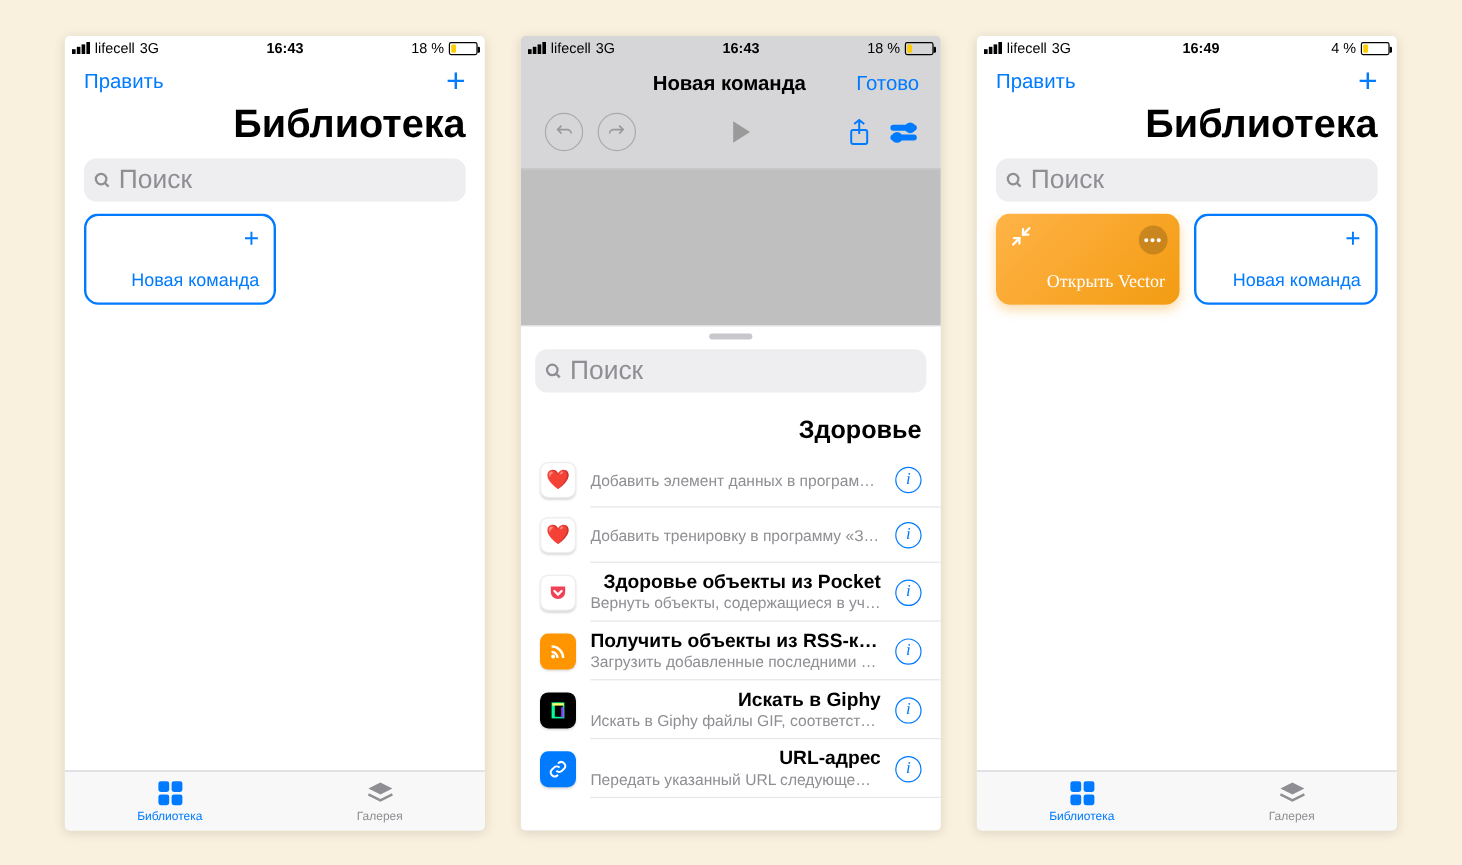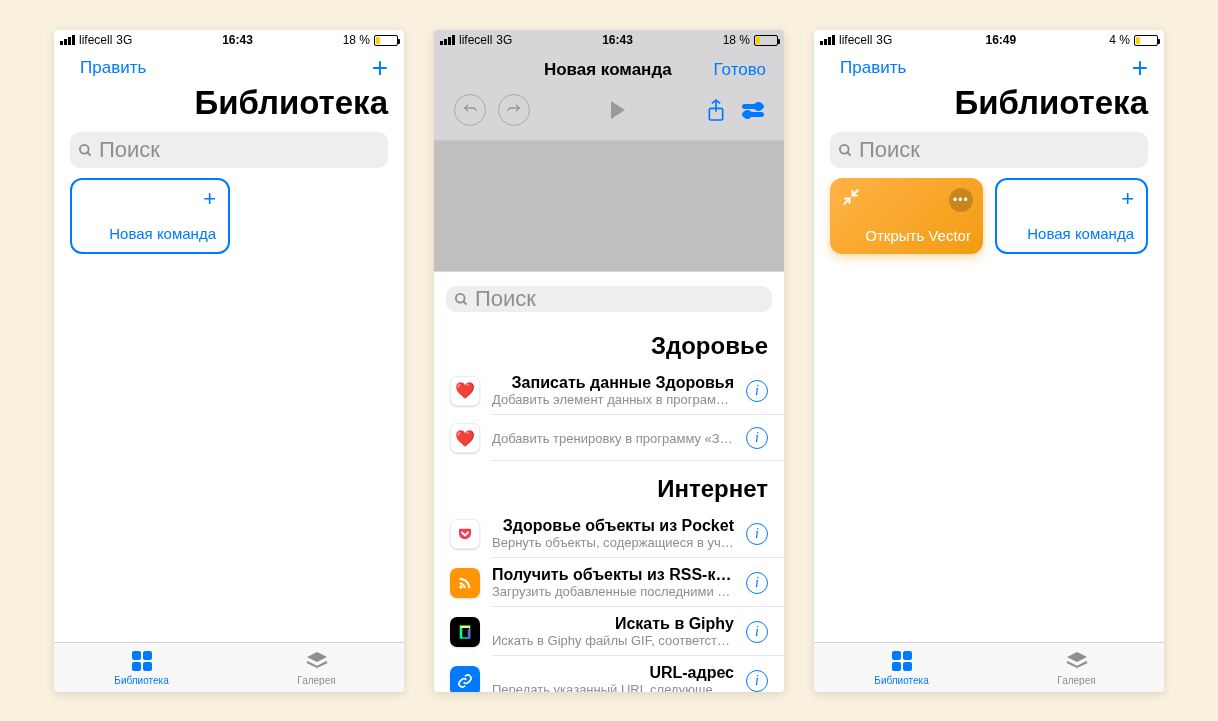--- a/index.html
+++ b/index.html
@@ -41,21 +41,21 @@
   .signal span:nth-child(1){height:4px;} .signal span:nth-child(2){height:6px;}
   .signal span:nth-child(3){height:8px;} .signal span:nth-child(4){height:10px;}
   .battery {
     width:24px;height:11px;border:1px solid #000;border-radius:2px;position:relative;
   }
   .battery::after{ content:"";position:absolute;right:-3px;top:3px;width:2px;height:5px;background:#000;border-radius:0 1px 1px 0;}
   .battery-fill{position:absolute;left:1px;top:1px;bottom:1px;width:20%;background:#ffcc00;border-radius:1px;}
 
   
   .navbar { display:flex; align-items:center; justify-content:space-between; padding:8px 16px 4px; font-size:17px;}
-  .navbar .edit { color:#007aff;margin-left:10px;}
+  .navbar .edit { color:#007aff;}
   .navbar .plus { color:#007aff; font-size:28px; font-weight:300; line-height:20px;}
   .gray-nav { color:#999;}
   .title-large { font-size:33px; font-weight:700; padding:2px 16px 6px;}
   .search-field {
     margin: 4px 16px 10px; background:#eeeef0; border-radius:10px; height:36px;
     display:flex; align-items:center; padding:0 8px; color:#8e8e93; font-size:22px;
     gap:6px;
   }
 
   .content { flex:1; padding:0 16px; overflow:hidden;}
@@ -98,21 +98,21 @@
   .sliders{ display:flex;flex-direction:column;gap:3px;}
   .sliders span{width:22px;height:5px;border-radius:3px;background:#007aff;position:relative;}
   .sliders span::after{content:"";position:absolute;top:-2px;width:9px;height:9px;background:#007aff;border-radius:50%;}
   .sliders span:nth-child(1)::after{right:1px;} .sliders span:nth-child(2)::after{left:1px;}
 
   .sheet{
     background:#fff;border-top:1px solid #d9d9d9;
     flex:1;display:flex;flex-direction:column;overflow:hidden;
   }
   .grabber{width:36px;height:5px;background:#c7c7cc;border-radius:3px;margin:6px auto 4px;}
-  .section-h{font-size:24px;font-weight:700;padding:14px 16px 6px;}
+  .section-h{font-size:21px;font-weight:700;padding:14px 16px 6px;}
   .row{
     display:flex;align-items:center;padding:8px 16px;gap:12px;position:relative;
   }
   .row::after{content:"";position:absolute;left:58px;right:0;bottom:0;height:1px;background:#e5e5ea;}
   .row .icon{
     width:30px;height:30px;border-radius:7px;flex:none;
     display:flex;align-items:center;justify-content:center;font-size:16px;color:#fff;
     box-shadow:0 1px 2px rgba(0,0,0,.15);
   }
   .row .txt{flex:1;min-width:0;}
@@ -262,34 +262,32 @@
           <circle cx="10" cy="10" r="7"></circle>
           <line x1="20" y1="20" x2="15" y2="15"></line>
         </svg>
       <span>Поиск</span>
     </div>
 
     <div class="section-h">Здоровье</div>
     <div class="row">
       <div class="icon ic-heart">❤️</div>
       <div class="txt">
-        <div class="t1">Записать данные Здоровья</div>
         <div class="t2">Добавить элемент данных в программу «Здор…</div>
       </div>
       <div class="info">i</div>
     </div>
     <div class="row">
       <div class="icon ic-heart">❤️</div>
       <div class="txt">
         <div class="t2">Добавить тренировку в программу «Здоровье…</div>
       </div>
       <div class="info">i</div>
     </div>
 
-    <div class="section-h">Интернет</div>
     <div class="row">
       <div class="icon ic-pocket">
         <svg width="18" height="18" viewBox="0 0 24 24" fill="#ef4056">
             <path d="M4 5 h16 v6 a8 8 0 0 1 -16 0 Z"></path>
             <path d="M8 10 l4 4 l4 -4" fill="none" stroke="#fff" stroke-width="2.5" stroke-linecap="round"></path>
           </svg>
       </div>
       <div class="txt">
         <div class="t1">Здоровье объекты из Pocket</div>
         <div class="t2">Вернуть объекты, содержащиеся в учетной за…</div>
@@ -376,21 +374,21 @@
   </div>
 
   <div class="content">
     <div class="tile-row">
       <div class="tile tile-vector">
         <svg width="18" height="18" viewBox="0 0 24 24" fill="none" stroke="#fff" stroke-width="2.5" stroke-linecap="round">
             <path d="M4 14 h6 v6 M20 10 h-6 v-6"></path>
             <path d="M3 21 l7-7 M21 3 l-7 7"></path>
           </svg>
         <span class="dots">•••</span>
-        <span style="font-weight:500;">Открыть Vector</span>
+        <span style="font-weight:500;font-family:Liberation Serif, serif;">Открыть Vector</span>
       </div>
       <div class="tile tile-new">
         <span class="plus-sm">+</span>
         <span>Новая команда</span>
       </div>
     </div>
   </div>
 
   <div class="tabbar">
     <div class="tab active">

